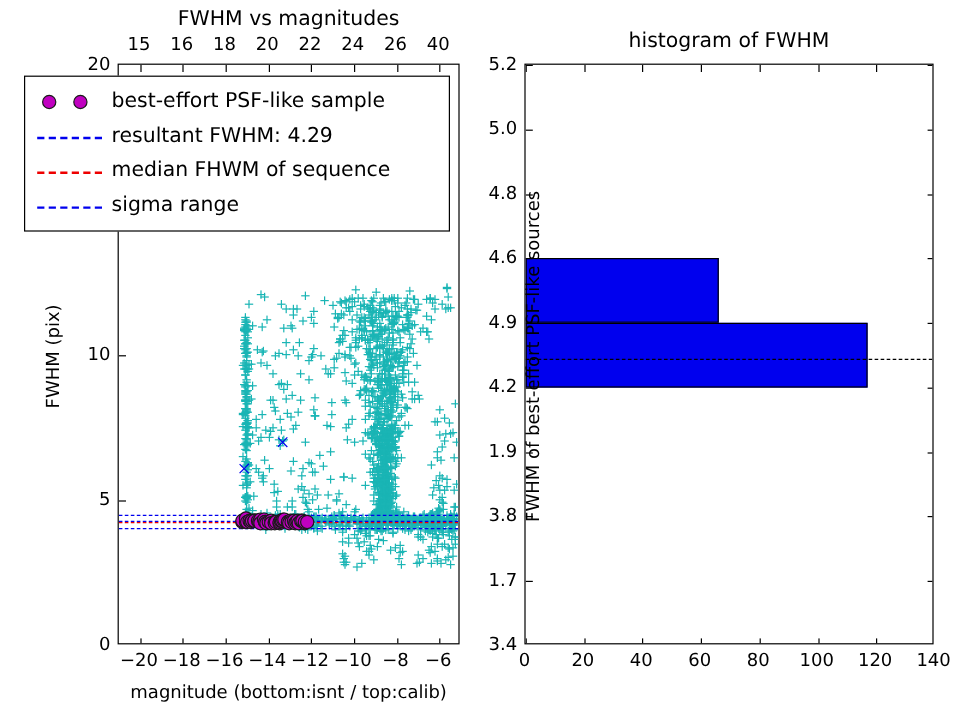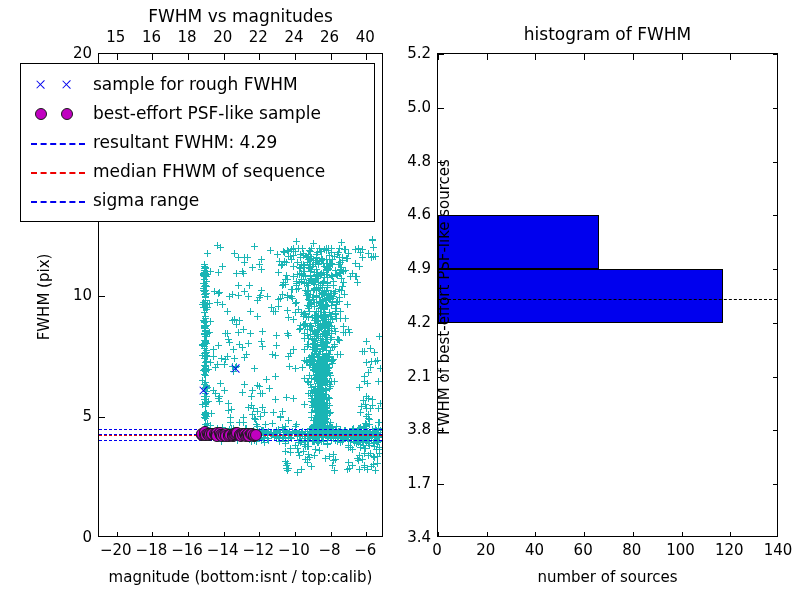--- a/index.html
+++ b/index.html
@@ -2106,27 +2106,20 @@
       <div class="tick-label tick-y" style="left: 52px; top: 53px; width: 40px;">20</div>
     </div>
 
   <div class="axis-label" style="left:98px; top:568px; width:285px;">magnitude (bottom:isnt / top:calib)</div>
 
   <div class="axis-label ylabel-rot" style="left:-16px; top:288px; width:120px;">FWHM (pix)</div>
 
   <div id="legend-box" style="left:20px; top:63px; width:355px;">
       <div class="legend-row">
         <div class="legend-handle">
-          <div class="mk mk-cross" style="left: 8.5px; top: 6.5px; width: 11px; height: 11px; color: rgb(0, 0, 238);"></div>
-          <div class="mk mk-cross" style="left: 34.5px; top: 6.5px; width: 11px; height: 11px; color: rgb(0, 0, 238);"></div>
-        </div>
-        <span class="legend-text">sample for rough FWHM</span>
-      </div>
-      <div class="legend-row">
-        <div class="legend-handle">
           <div class="mk mk-dot" style="left: 8px; top: 6px; width: 12px; height: 12px; color: rgb(192, 0, 192); background: rgb(192, 0, 192); border: 1.5px solid rgb(26, 26, 26);"></div>
           <div class="mk mk-dot" style="left: 34px; top: 6px; width: 12px; height: 12px; color: rgb(192, 0, 192); background: rgb(192, 0, 192); border: 1.5px solid rgb(26, 26, 26);"></div>
         </div>
         <span class="legend-text">best-effort PSF-like sample</span>
       </div>
       <div class="legend-row">
         <div class="legend-handle">
           <div class="lh-line" style="border-top: 2px dashed rgb(0, 0, 238);"></div>
         </div>
         <span class="legend-text">resultant FWHM: 4.29</span>
@@ -2198,26 +2191,25 @@
       <div class="tick-label tick-x" style="left: 583.143px; top: 541px;">60</div>
       <div class="tick-label tick-x" style="left: 631.857px; top: 541px;">80</div>
       <div class="tick-label tick-x" style="left: 680.571px; top: 541px;">100</div>
       <div class="tick-label tick-x" style="left: 729.286px; top: 541px;">120</div>
       <div class="tick-label tick-x" style="left: 778px; top: 541px;">140</div>
     </div>
   <div id="right-y-ticks">
       <div class="tick-label tick-y" style="left: 389px; top: 537px; width: 42px;">3.4</div>
       <div class="tick-label tick-y" style="left: 389px; top: 483.222px; width: 42px;">1.7</div>
       <div class="tick-label tick-y" style="left: 389px; top: 429.444px; width: 42px;">3.8</div>
-      <div class="tick-label tick-y" style="left: 389px; top: 375.667px; width: 42px;">2.1</div>
+      <div class="tick-label tick-y" style="left: 389px; top: 375.667px; width: 42px;">1.9</div>
       <div class="tick-label tick-y" style="left: 389px; top: 321.889px; width: 42px;">4.2</div>
       <div class="tick-label tick-y" style="left: 389px; top: 268.111px; width: 42px;">4.9</div>
       <div class="tick-label tick-y" style="left: 389px; top: 214.333px; width: 42px;">4.6</div>
       <div class="tick-label tick-y" style="left: 389px; top: 160.556px; width: 42px;">4.8</div>
       <div class="tick-label tick-y" style="left: 389px; top: 106.778px; width: 42px;">5.0</div>
       <div class="tick-label tick-y" style="left: 389px; top: 53px; width: 42px;">5.2</div>
     </div>
 
-  <div class="axis-label" style="left:437px; top:568px; width:341px;">number of sources</div>
 
   <div class="axis-label ylabel-rot" style="left:274px; top:288px; width:340px;">FWHM of best-effort PSF-like sources</div>
 
 </div>
 
 </body></html>

